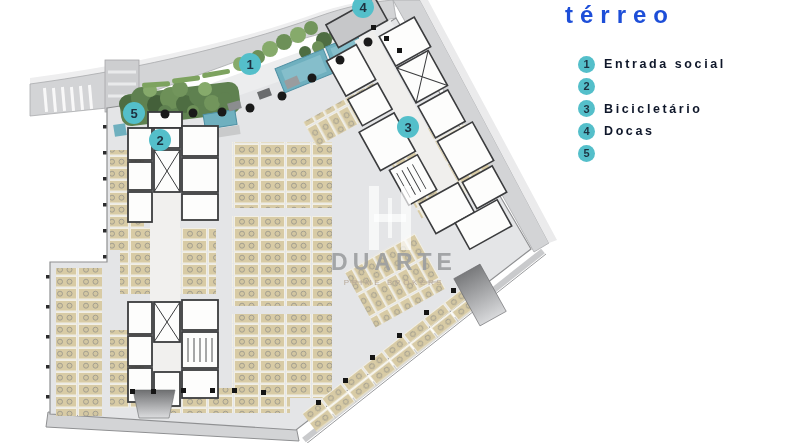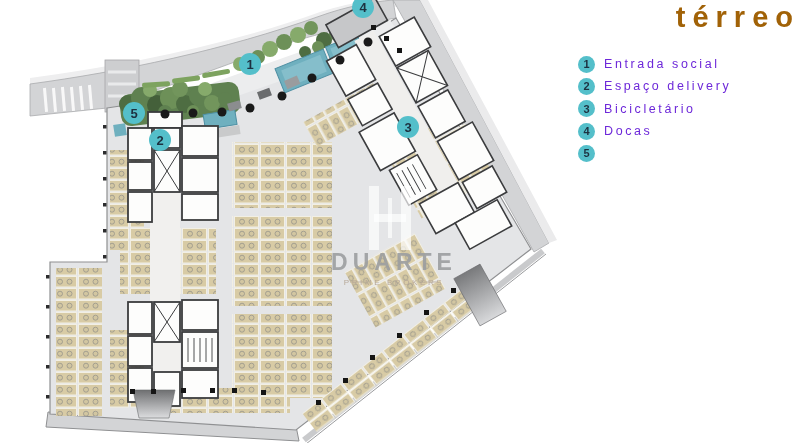--- a/index.html
+++ b/index.html
@@ -3,31 +3,31 @@
 <meta charset="utf-8">
 <style>
   html,body{margin:0;padding:0;background:#ffffff;}
   .stage{
     position:relative;width:800px;height:443px;background:#ffffff;overflow:hidden;
     font-family:"Liberation Sans",sans-serif;
   }
   .plan-svg{position:absolute;left:0;top:0;}
   .legend-panel{position:absolute;left:565px;top:0;width:235px;height:443px;}
   .plan-title{
-    margin:2px 0 0 0;text-align:right;font-size:29px;font-weight:bold;
-    letter-spacing:7px;color:#a16207;line-height:1.05;
+    margin:2px 0 0 0;text-align:left;font-size:24px;font-weight:bold;
+    letter-spacing:7px;color:#1d4ed8;line-height:1.05;
   }
   .legend-list{list-style:none;margin:0;padding:0;position:absolute;top:53px;left:13px;}
   .legend-row{display:flex;align-items:center;height:22.3px;}
   .legend-num{
     flex:0 0 17px;width:17px;height:17px;border-radius:50%;background:#54bfca;
     color:#1d3140;font-size:11px;font-weight:bold;display:flex;align-items:center;
     justify-content:center;margin-right:9px;
   }
-  .legend-label{font-size:12.5px;color:#6d28d9;letter-spacing:2.6px;font-weight:400;white-space:nowrap;}
+  .legend-label{font-size:12.5px;color:#0f172a;letter-spacing:2.6px;font-weight:700;white-space:nowrap;}
   .marker-num{font-size:13px;font-weight:bold;fill:#1d3140;}
 </style>
 </head>
 <body>
 
 <div class="stage">
 
   <svg class="plan-svg" width="565" height="443" viewBox="0 0 565 443">
     <defs>
       <pattern id="stalls" width="26" height="12" patternUnits="userSpaceOnUse">
@@ -289,21 +289,20 @@
 
   <aside class="legend-panel">
     <h1 class="plan-title">térreo</h1>
     <ul class="legend-list">
       <li class="legend-row">
         <span class="legend-num">1</span>
         <span class="legend-label">Entrada social</span>
       </li>
       <li class="legend-row">
         <span class="legend-num">2</span>
-        <span class="legend-label">Espaço delivery</span>
       </li>
       <li class="legend-row">
         <span class="legend-num">3</span>
         <span class="legend-label">Bicicletário</span>
       </li>
       <li class="legend-row">
         <span class="legend-num">4</span>
         <span class="legend-label">Docas</span>
       </li>
       <li class="legend-row">

